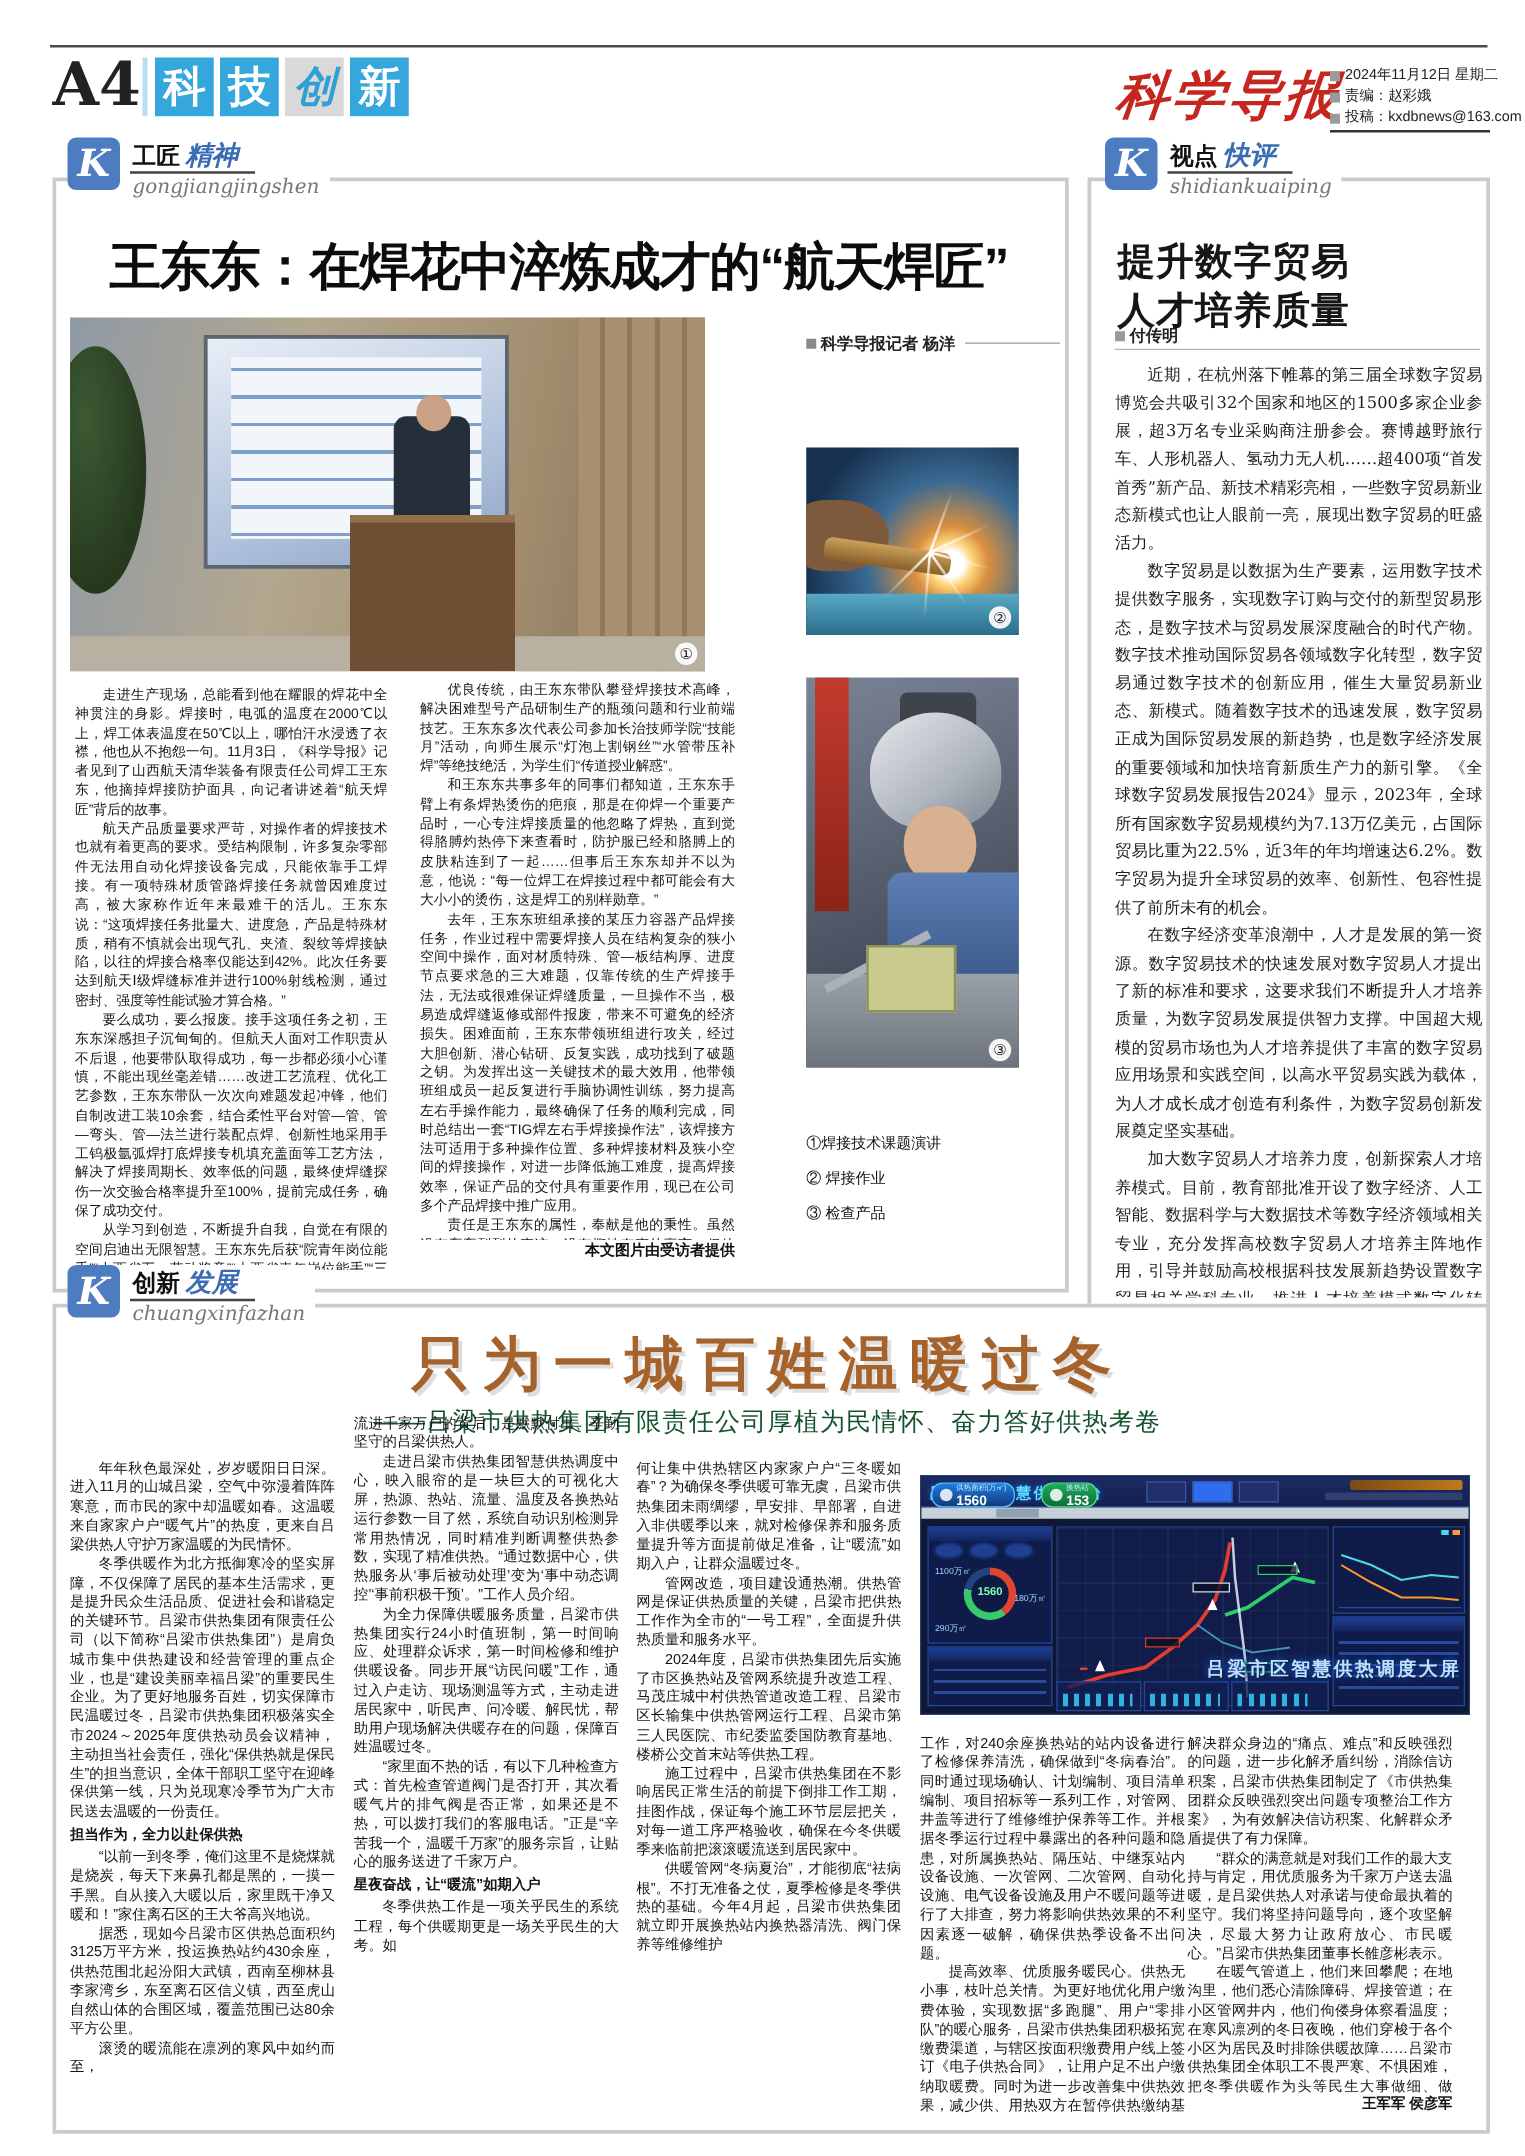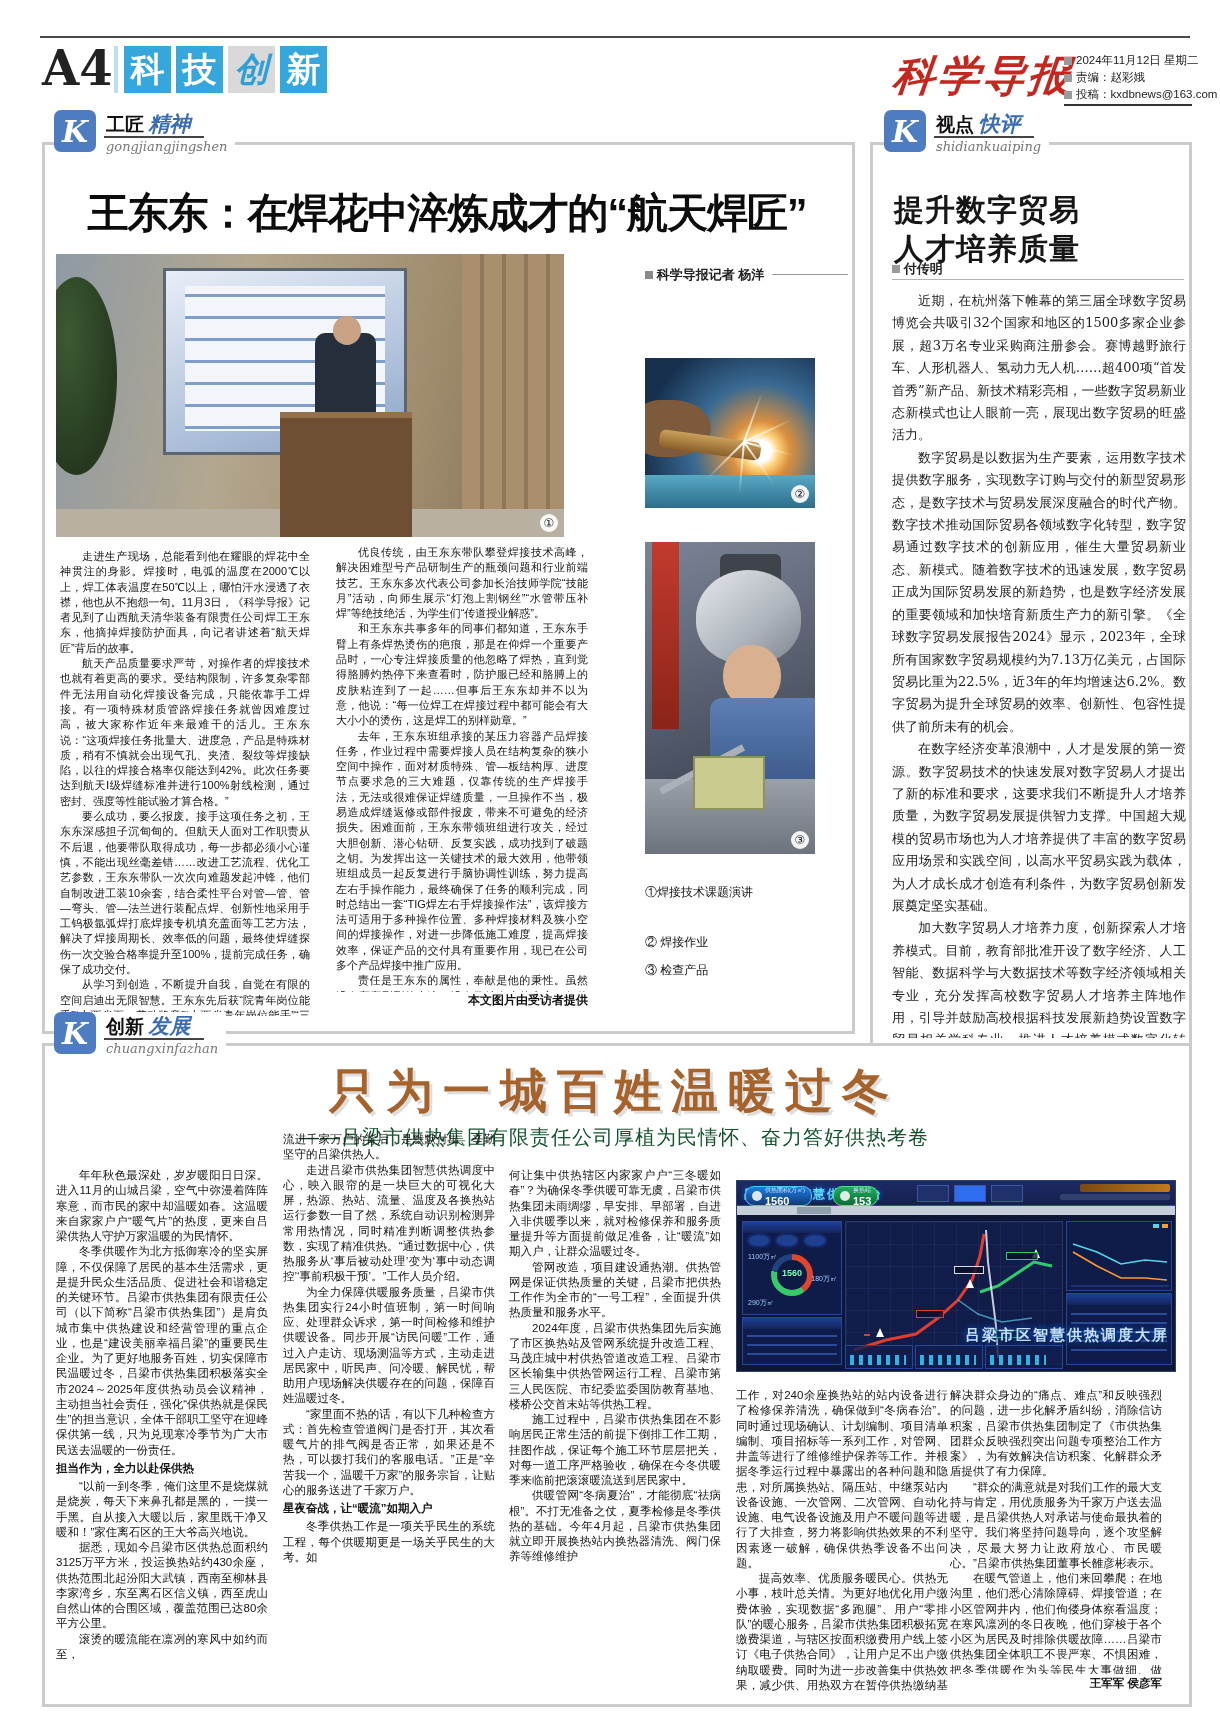--- a/index.html
+++ b/index.html
@@ -26,21 +26,21 @@
   #box-op{left:870px;top:142px;width:316px;height:922px;}
   #box-feat{left:42px;top:1043px;width:1144px;height:658px;}
   
   .kbadge{display:flex;align-items:flex-start;background:#fff;padding:0 8px 2px 0;}
   .kicon{width:42px;height:42px;border-radius:7px;background:#4d7cc1;color:#fff;display:flex;align-items:center;
          justify-content:center;font-family:"DejaVu Serif",serif;font-style:italic;font-weight:bold;font-size:30px;}
   .klabels{margin-left:8px;}
   .klabel-line{border-bottom:2px solid #444;padding:2px 14px 2px 2px;white-space:nowrap;}
   .kblack{font-size:19px;font-weight:bold;color:#111;}
   .kblue{font-size:21px;font-weight:900;font-style:italic;color:#3a6cb4;font-family:"DejaVu Serif",serif;}
-  .kpinyin{font-family:"DejaVu Serif",serif;font-style:italic;font-size:13px;color:#777;padding:1px 0 0 2px;}
+  .kpinyin{font-family:"DejaVu Serif",serif;font-style:italic;font-size:16px;color:#777;padding:1px 0 0 2px;}
   #badge-craftsman{left:54px;top:110px;}
   #badge-viewpoint{left:884px;top:110px;}
   #badge-innovation{left:54px;top:1012px;}
   
   #main-title{left:52px;top:186px;width:790px;text-align:center;font-size:41px;font-weight:900;
               color:#0c0c0c;letter-spacing:-1px;white-space:nowrap;}
   #main-byline{left:645px;top:266px;font-size:13px;font-weight:bold;color:#222;}
   #main-byline .sq{background:#8a8a8a;}
   #byline-rule{left:772px;top:274px;width:76px;height:1px;background:#999;}
   .bodycol{font-size:11px;line-height:15.3px;text-align:justify;color:#141414;overflow:hidden;}
@@ -245,21 +245,21 @@
     <div class="p3-visor"></div>
     <div class="p3-helmet"></div>
     <div class="p3-face"></div>
     <div class="p3-jacket"></div>
     <div class="p3-bench"></div>
     <div class="p3-rod"></div>
     <div class="p3-fixture"></div>
     <div class="badge-num">③</div>
   </div>
 
-  <div class="abs photo-caption" style="top:884px">①焊接技术课题演讲</div>
+  <div class="abs photo-caption" style="top:906px">①焊接技术课题演讲</div>
   <div class="abs photo-caption" style="top:934px">② 焊接作业</div>
   <div class="abs photo-caption" style="top:962px">③ 检查产品</div>
 
   <div class="abs frame" id="box-op"></div>
 
   <div class="abs kbadge" id="badge-viewpoint">
     <span class="kicon">K</span>
     <span class="klabels">
       <span class="klabel-line">
         <span class="kblack">视点</span>

